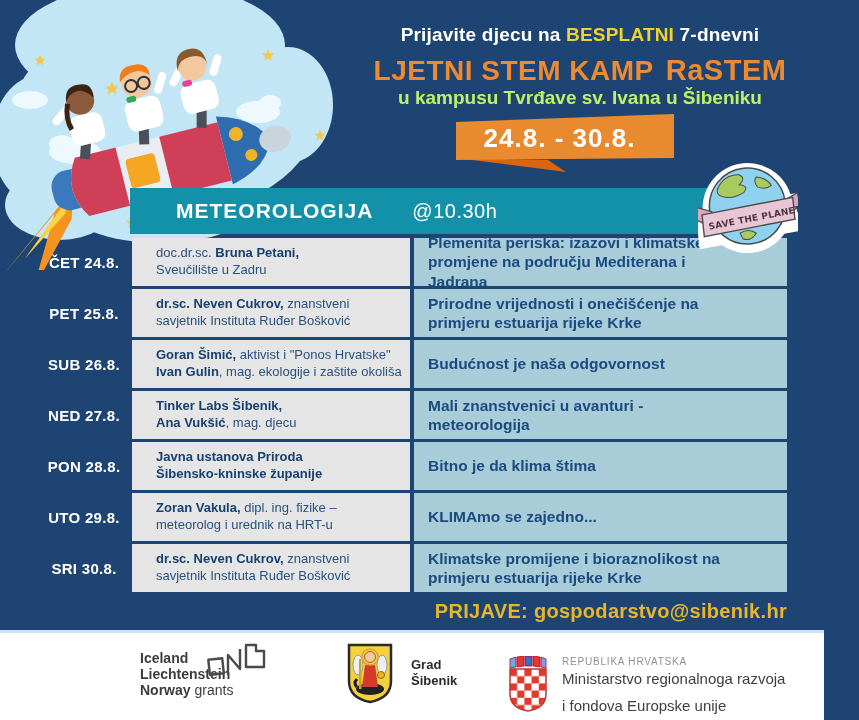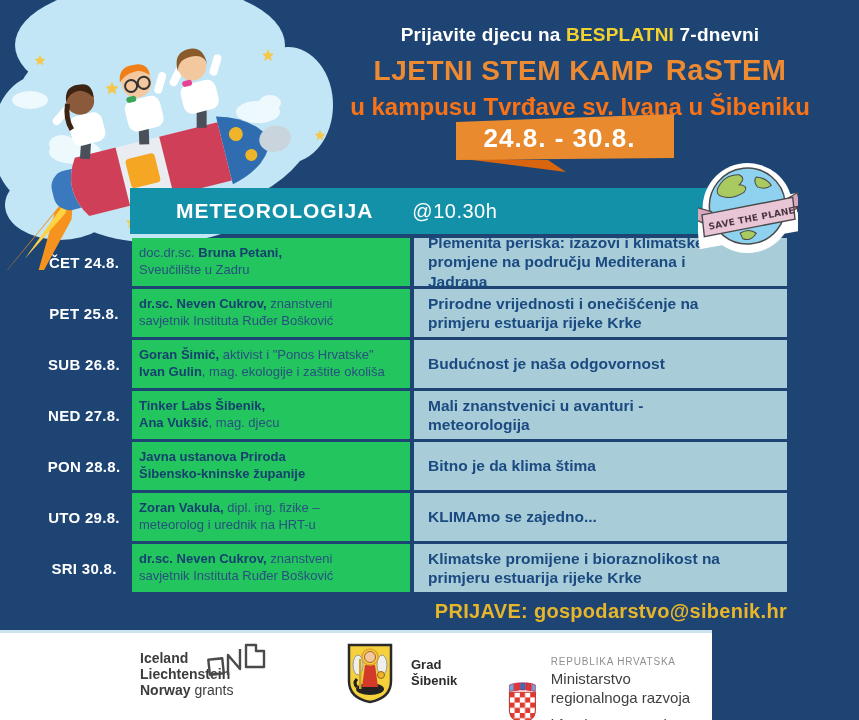--- a/index.html
+++ b/index.html
@@ -7,21 +7,21 @@
     position:relative;width:859px;height:720px;overflow:hidden;
     background:#1d4473;
     font-family:"Liberation Sans","DejaVu Sans",sans-serif;
   }
   
   .hero{position:absolute;left:340px;top:24px;width:480px;text-align:center;z-index:4;}
   .hero-line1{font-size:19px;font-weight:bold;color:#ffffff;letter-spacing:.2px;}
   .hero-line1 .hl{color:#f2d030;}
   .hero-title{margin-top:8px;font-size:28px;font-weight:bold;color:#ee8a31;letter-spacing:.5px;}
   .hero-title .accent{margin-left:12px;font-size:29px;}
-  .hero-loc{margin-top:6px;font-size:24px;font-weight:bold;color:#f97316;}
+  .hero-loc{margin-top:0;font-size:19px;font-weight:bold;color:#bef264;}
   
   .ribbon{position:absolute;left:448px;top:108px;width:228px;height:70px;z-index:4;}
   .ribbon svg{position:absolute;left:0;top:0;}
   .ribbon .dates{
     position:absolute;left:4px;top:15px;width:215px;text-align:center;
     font-size:26px;font-weight:bold;color:#ffffff;letter-spacing:1px;
   }
   
   .illus{position:absolute;left:0;top:0;width:335px;height:270px;z-index:1;}
   
@@ -37,39 +37,39 @@
   .sched-body{
     position:absolute;left:36px;top:238px;width:751px;z-index:2;
     display:flex;flex-direction:column;gap:3px;
   }
   .row{display:flex;height:48px;}
   .cell-day{
     width:96px;flex:0 0 96px;display:flex;align-items:center;justify-content:center;
     color:#ffffff;font-weight:bold;font-size:15px;letter-spacing:.3px;
   }
   .cell-speaker{
-    width:278px;flex:0 0 278px;margin-right:4px;background:#22c55e;
+    width:278px;flex:0 0 278px;margin-right:4px;background:#e5e5e5;
     display:flex;flex-direction:column;justify-content:center;
-    padding-left:7px;box-sizing:border-box;
+    padding-left:24px;box-sizing:border-box;
     font-size:13px;color:#28517f;line-height:1.3;
   }
   .cell-speaker .b{font-weight:bold;color:#16406f;}
   .cell-topic{
     flex:1;background:#a8ccd8;display:flex;align-items:center;
     padding-left:14px;padding-right:42px;box-sizing:border-box;
     font-size:15.5px;font-weight:bold;color:#1b4a80;line-height:1.25;
   }
   
   .contact{
     position:absolute;right:72px;top:600px;z-index:2;
     font-size:20px;font-weight:bold;color:#e8b62a;letter-spacing:.3px;
   }
   
   .footer{
-    position:absolute;left:0;bottom:0;width:712px;height:87px;background:#ffffff;
+    position:absolute;left:0;bottom:0;width:824px;height:87px;background:#ffffff;
     border-top:3px solid #cfe2f0;z-index:5;
   }
   .eea{position:absolute;left:140px;top:17px;width:190px;color:#3c3c3c;
        font-size:14px;font-weight:bold;line-height:16px;}
   .eea .thin{font-weight:normal;}
   .eea-glyph{position:absolute;left:66px;top:-9px;}
   .sib{position:absolute;left:345px;top:8px;display:flex;align-items:center;}
   .sib-label{margin-left:16px;font-size:13px;font-weight:bold;color:#2b2b2b;line-height:16px;}
   .min{position:absolute;left:508px;top:20px;display:flex;align-items:center;}
   .min-text{margin-left:14px;}

